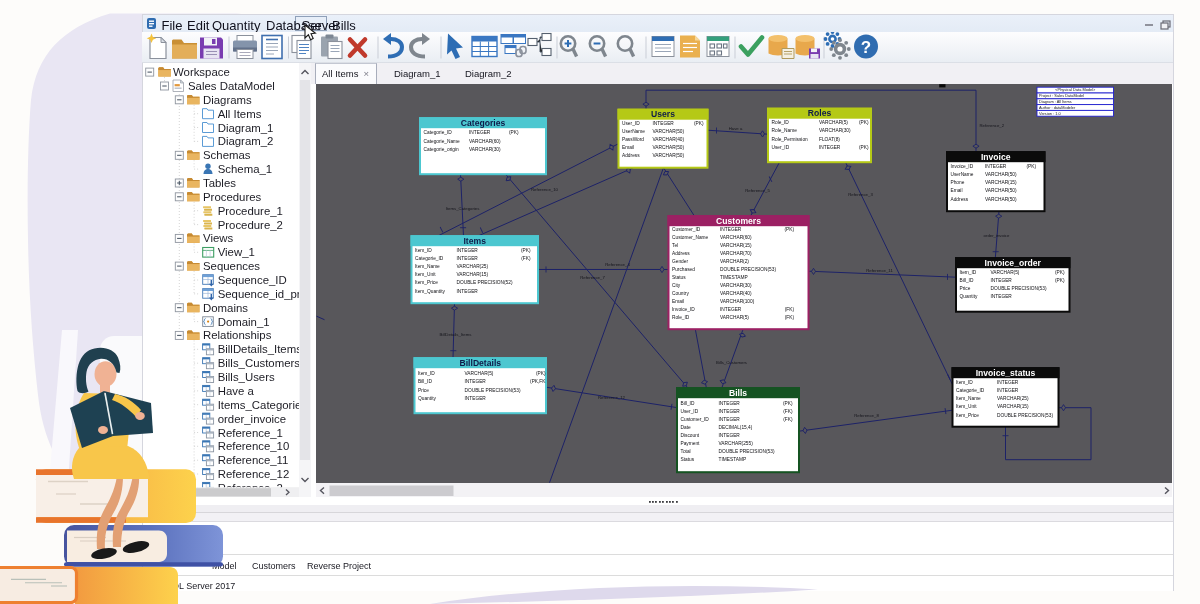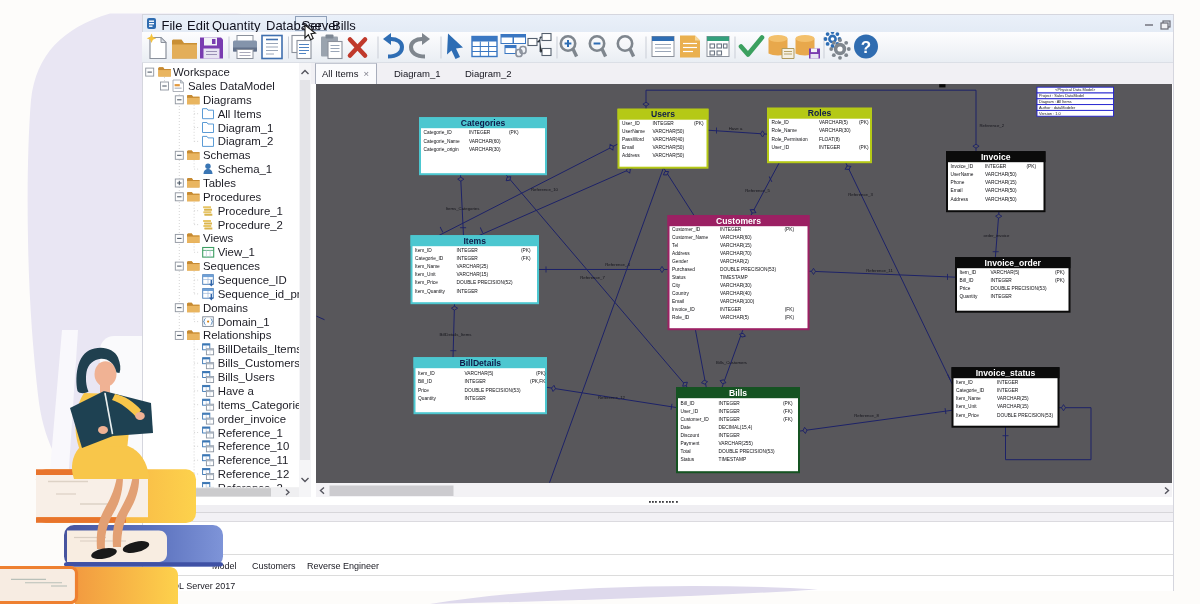--- a/index.html
+++ b/index.html
@@ -730,21 +730,21 @@
     <rect x="17" y="1" width="1.8" height="1.8" fill="#3c3c40"></rect>
     <rect x="20" y="1" width="1.8" height="1.8" fill="#3c3c40"></rect>
     <rect x="23" y="1" width="1.8" height="1.8" fill="#3c3c40"></rect>
     <rect x="27" y="1" width="1.8" height="1.8" fill="#3c3c40"></rect>
   </svg>
 <div class="abs" style="left:142px;top:505.4px;width:1031px;height:7.9px;background:#efeef2;border-bottom:1px solid #d7d6da"></div>
 <div class="abs" style="left:142px;top:513.3px;width:1031px;height:8.4px;background:#f2f1f5;border-bottom:1px solid #dbdadf"></div>
 <div class="abs" style="left:142px;top:554.3px;width:1031px;height:21px;border-top:1px solid #dcdcdc;font-size:9px;color:#202028">
     <span style="position:absolute;left:70px;top:5.5px">Model</span>
     <span style="position:absolute;left:110px;top:5.5px">Customers</span>
-    <span style="position:absolute;left:165px;top:5.5px">Reverse Engineer</span>
+    <span style="position:absolute;left:165px;top:5.5px">Reverse Project</span>
   </div>
 <div class="abs" style="left:142px;top:575.3px;width:1031px;height:16px;border-top:1px solid #dcdcdc;font-size:9px;color:#202028">
     <span style="position:absolute;left:24px;top:4.5px">SQL Server 2017</span>
   </div>
 <svg class="abs" style="left:1140px;top:17px" width="36" height="14">
     <line x1="5" y1="8" x2="13" y2="8" stroke="#6a6a74" stroke-width="1.4"></line>
     <rect x="23" y="4" width="7" height="6" fill="none" stroke="#6a6a74" stroke-width="1.2"></rect>
     <rect x="21" y="6" width="7" height="6" fill="#f0f0f4" stroke="#6a6a74" stroke-width="1.2"></rect>
   </svg>
 <svg class="abs" style="left:303px;top:24px" width="14" height="18">

